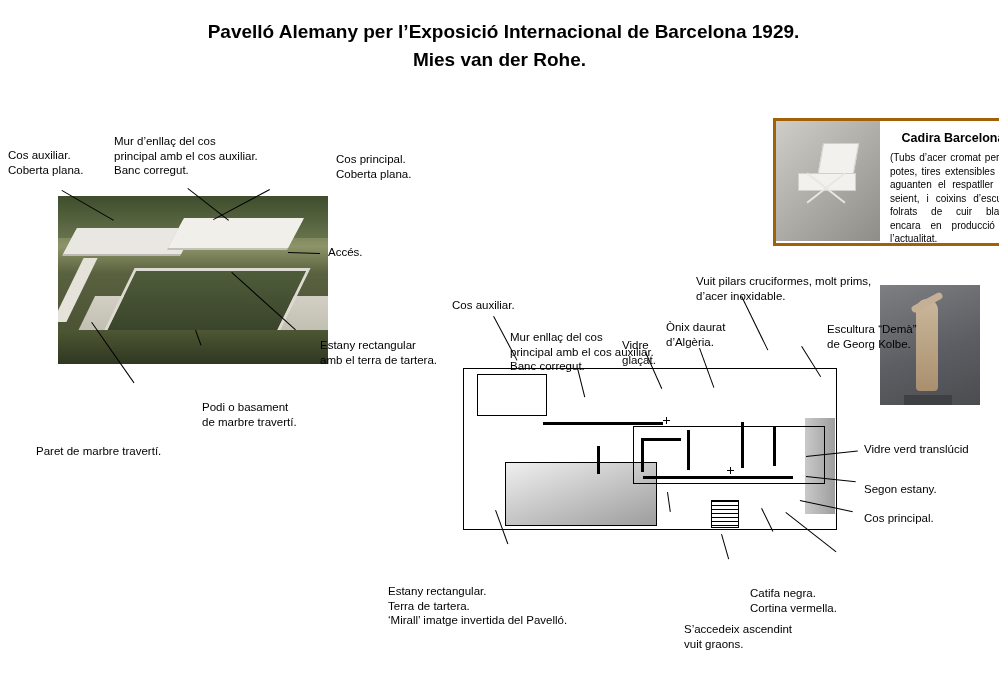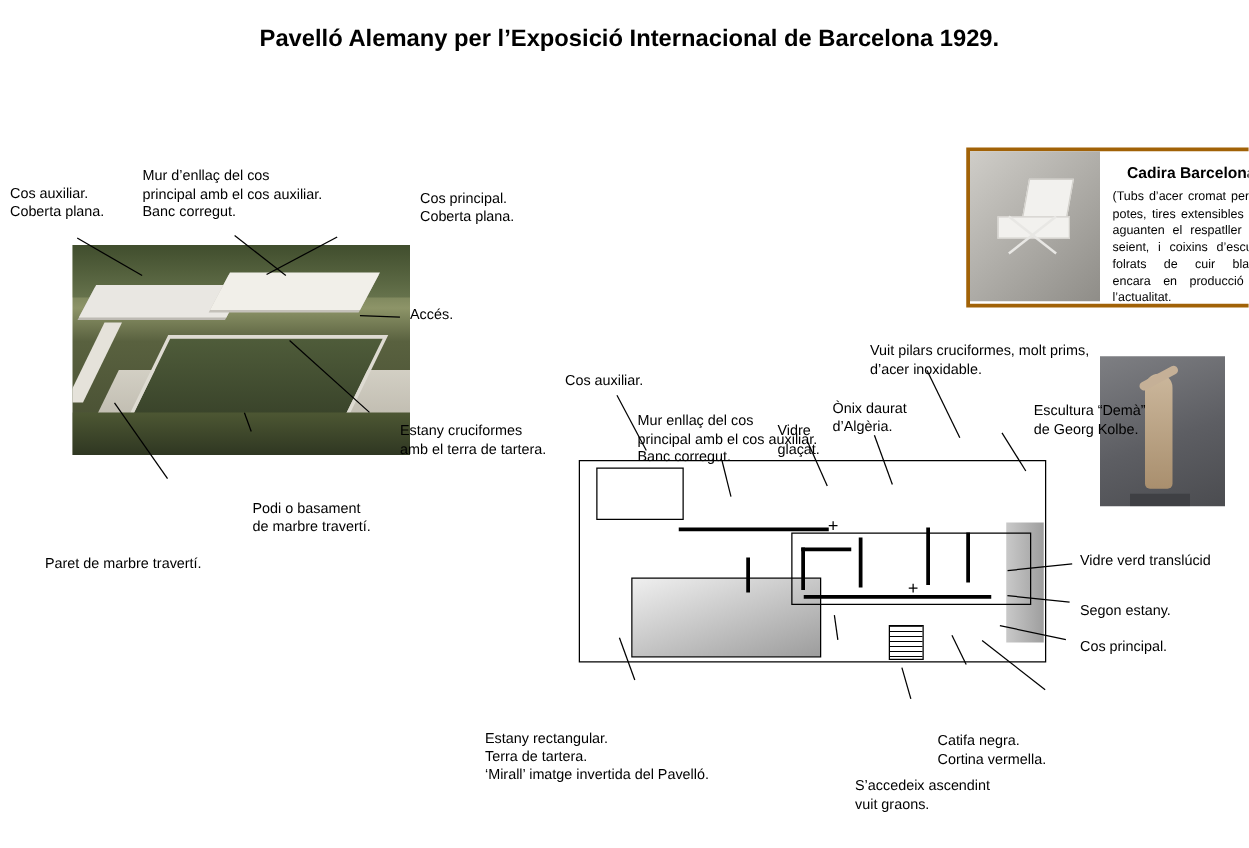--- a/index.html
+++ b/index.html
@@ -197,20 +197,21 @@
     transform-origin: 0 0;
   }
 </style>
 </head>
 <body>
 
 <div id="page">
 
   <div class="title-block">
     <span class="title-line1">Pavelló Alemany per l’Exposició Internacional de Barcelona 1929.</span>
+    <span class="title-line2">Mies van der Rohe.</span>
   </div>
 
   <div id="photo-aerial">
     <div class="trees"></div>
     <div class="podium"></div>
     <div class="roof1"></div>
     <div class="roof2"></div>
     <div class="wall-left"></div>
     <div class="pool"></div>
     <div class="hedge"></div>
@@ -225,21 +226,21 @@
   <div class="line" style="left:92px; top:322px; width:74px; transform:rotate(55deg);"></div>
 
   <div class="lbl" style="left:8px; top:148px; width:100px;">Cos auxiliar.
 Coberta plana.</div>
   <div class="lbl" style="left:114px; top:134px; width:160px;">Mur d’enllaç del cos
 principal amb el cos auxiliar.
 Banc corregut.</div>
   <div class="lbl" style="left:336px; top:152px; width:120px;">Cos principal.
 Coberta plana.</div>
   <div class="lbl" style="left:328px; top:245px; width:80px;">Accés.</div>
-  <div class="lbl" style="left:320px; top:338px; width:150px;">Estany cruciformes
+  <div class="lbl" style="left:320px; top:338px; width:150px;">Estany rectangular
 amb el terra de tartera.</div>
   <div class="lbl" style="left:202px; top:400px; width:150px;">Podi o basament
 de marbre travertí.</div>
   <div class="lbl" style="left:36px; top:412px; width:170px;margin-top:32px;">Paret de marbre travertí.</div>
 
   <div id="chair-box">
     <div id="chair-photo">
       <div class="back"></div>
       <div class="seat"></div>
       <div class="xframe1"></div>

